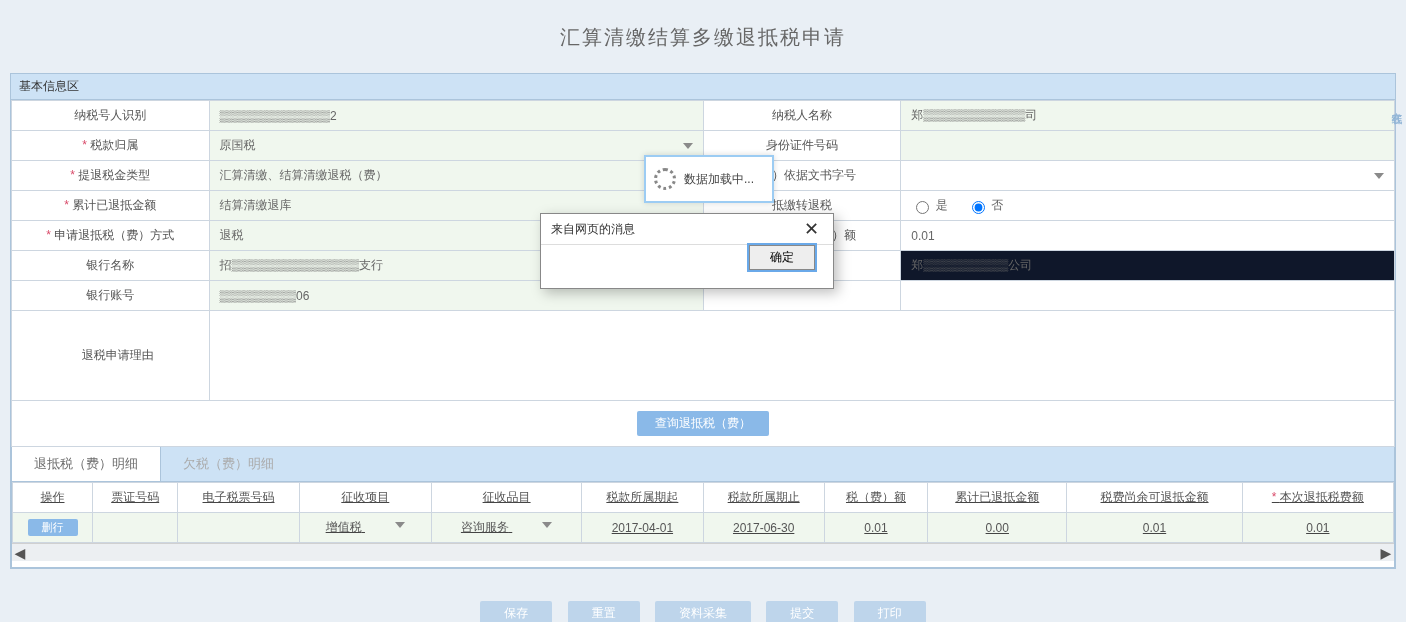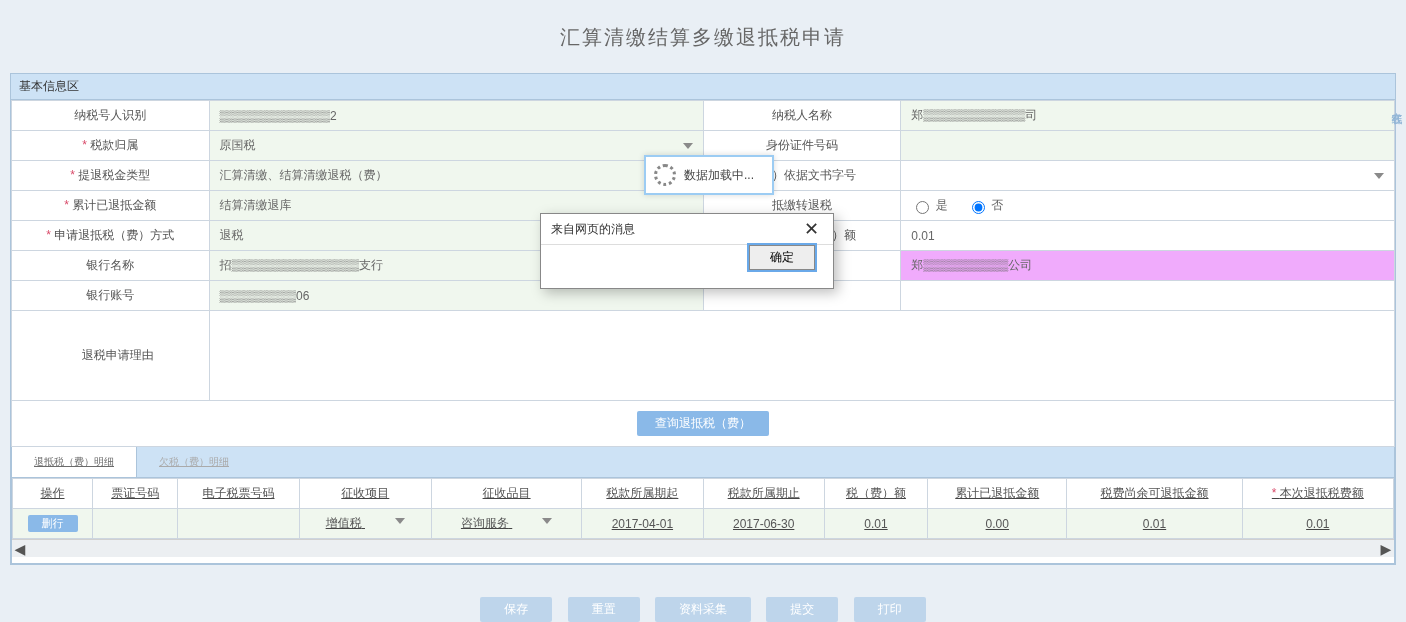--- a/index.html
+++ b/index.html
@@ -95,25 +95,24 @@
     cursor: pointer;
   }
   .tabs {
     background: #cde2f5;
     display: flex;
     border: 1px solid #abc4db;
     border-top: none;
   }
   .tab {
     padding: 8px 22px;
-    font-size: 10px;
+    font-size: 13px;
     color: #6b6b6b;
     cursor: pointer;
     position: relative;
-    text-decoration: underline;
   }
   .tab.active {
     background: #fff;
     border-right: 1px solid #abc4db;
   }
   .tab.inactive { color: #aaa; }
   .detail-wrap {
     border: 1px solid #abc4db;
     border-top: none;
     background: #fff;
@@ -174,21 +173,21 @@
     font-size: 12px;
     padding: 4px 24px;
     margin: 0 6px;
     border-radius: 2px;
     cursor: pointer;
   }
   
   .loading-box {
     position: absolute;
     left: 644px; top: 155px;
-    width: 130px; height: 40px;
+    width: 130px; height: 48px;
     background: #fff;
     border: 2px solid #9cccf3;
     display: flex;
     align-items: center;
     gap: 8px;
     padding: 0 8px;
     z-index: 5;
     box-shadow: 0 0 6px rgba(0,0,0,0.15);
   }
   .spinner {
@@ -309,21 +308,21 @@
       <tr>
         <td class="lbl"><span class="req">申请退抵税（费）方式</span></td>
         <td class="val"><span>退税</span></td>
         <td class="lbl">申请退抵税（费）额</td>
         <td class="val" style="background:#fff;">0.01</td>
       </tr>
       <tr>
         <td class="lbl">银行名称</td>
         <td class="val"><span>招▒▒▒▒▒▒▒▒▒▒▒▒▒▒▒支行</span></td>
         <td class="lbl"></td>
-        <td class="val" style="background:#f0abfc;">郑▒▒▒▒▒▒▒▒▒▒公司</td>
+        <td class="val" style="background:#0f172a;">郑▒▒▒▒▒▒▒▒▒▒公司</td>
       </tr>
       <tr>
         <td class="lbl">银行账号</td>
         <td class="val">▒▒▒▒▒▒▒▒▒06</td>
         <td class="lbl"></td>
         <td class="val" style="background:#fff;"></td>
       </tr>
       <tr>
         <td class="lbl" style="height:90px;padding-left:25px;">退税申请理由</td>
         <td class="val" colspan="3" style="background:#fff;height:90px;"></td>

